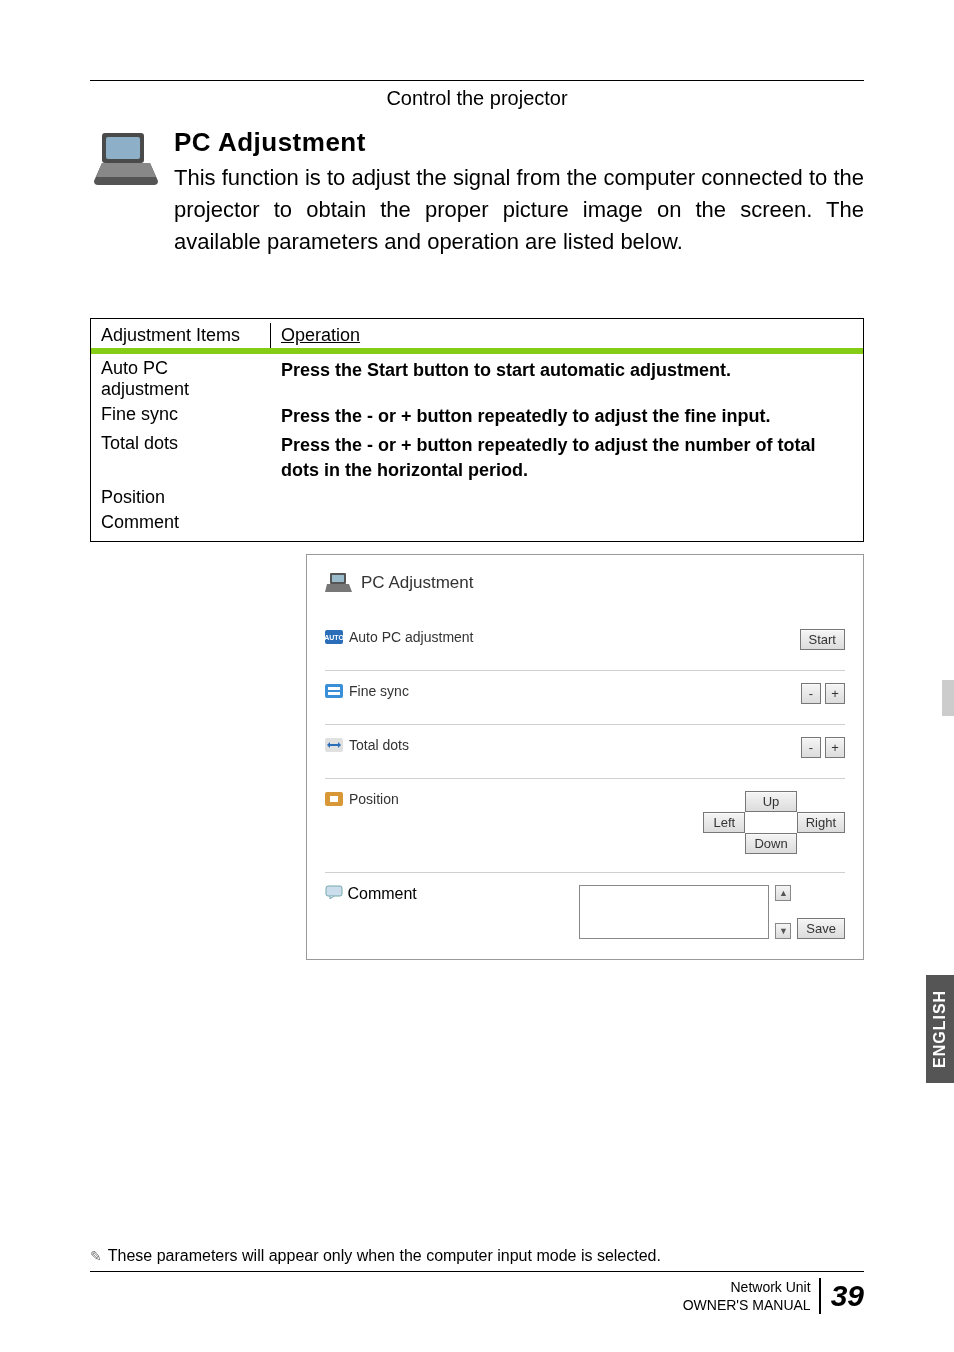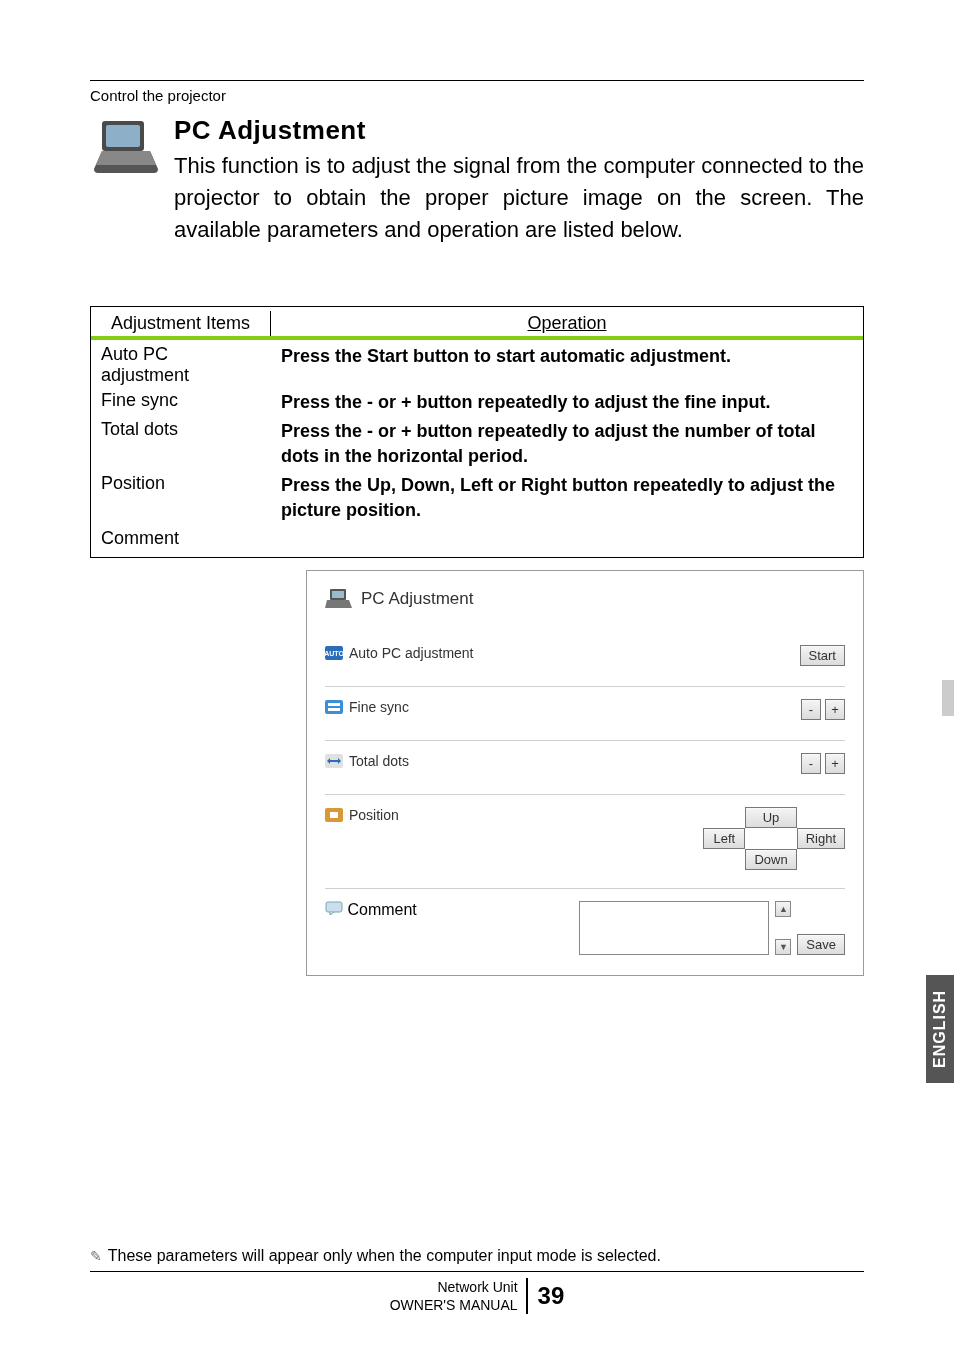--- a/index.html
+++ b/index.html
@@ -14,23 +14,23 @@
     .page {
       padding: 80px 90px 40px 90px;
       position: relative;
       height: 100%;
     }
     .top-rule {
       border-top: 1px solid #000;
       margin-bottom: 6px;
     }
     .header-right {
-      text-align: left;
-      font-size: 15px;
-      margin-bottom: 11px;
+      text-align: center;
+      font-size: 20px;
+      margin-bottom: 17px;
     }
     .intro-block {
       display: flex;
       align-items: flex-start;
       gap: 12px;
     }
     .laptop-icon {
       flex-shrink: 0;
       width: 72px;
       height: 64px;
@@ -49,22 +49,21 @@
     }
     .adj-table {
       border: 1px solid #000;
       margin-top: 60px;
       width: 100%;
       font-size: 18px;
       padding: 4px 0;
     }
     .adj-table .thead {
       display: flex;
-      border-bottom: 4px solid #84cc16;
-      text-align: center;
+      border-bottom: 6px solid #84cc16;
     }
     .adj-table .th-left {
       width: 180px;
       padding: 2px 10px;
       border-right: 1px solid #000;
     }
     .adj-table .th-right {
       flex: 1;
       padding: 2px 10px;
       text-decoration: underline;
@@ -239,34 +238,35 @@
       display: flex;
       align-items: center;
       gap: 6px;
     }
     .foot-rule {
       border-top: 1px solid #000;
       margin-bottom: 6px;
     }
     .foot-bottom {
       display: flex;
-      justify-content: center;
+      justify-content: flex-end;
       align-items: center;
       gap: 10px;
     }
     .foot-text {
       text-align: right;
       font-size: 14px;
       line-height: 1.3;
       border-right: 2px solid #000;
       padding-right: 8px;
     }
     .page-num {
-      font-size: 24px;
+      font-size: 30px;
       font-weight: bold;
+      font-style: italic;
     }
     .pencil-icon {
       font-size: 14px;
       opacity: 0.6;
     }
   </style>
 </head>
 <body>
 
 <div class="page">
@@ -299,21 +299,20 @@
       <div class="trow">
         <div class="td-left">Fine sync</div>
         <div class="td-right"><span>Press the </span><b>-</b><span> or </span><b>+</b><span> button repeatedly to adjust the fine input.</span></div>
       </div>
       <div class="trow">
         <div class="td-left">Total dots</div>
         <div class="td-right"><span>Press the </span><b>-</b><span> or </span><b>+</b><span> button repeatedly to adjust the number of total dots in the horizontal period.</span></div>
       </div>
       <div class="trow">
         <div class="td-left">Position</div>
-        <div class="td-right"><span>Press the </span><b>Up</b><span>, </span><b>Down</b><span>, </span><b>Left</b><span> or </span><b>Right</b><span> button repeatedly to adjust the picture position.</span></div>
       </div>
       <div class="trow">
         <div class="td-left">Comment</div>
       </div>
     </div>
   </div>
 
   <div class="panel-wrap">
     <div class="panel">
       <div class="panel-title">

